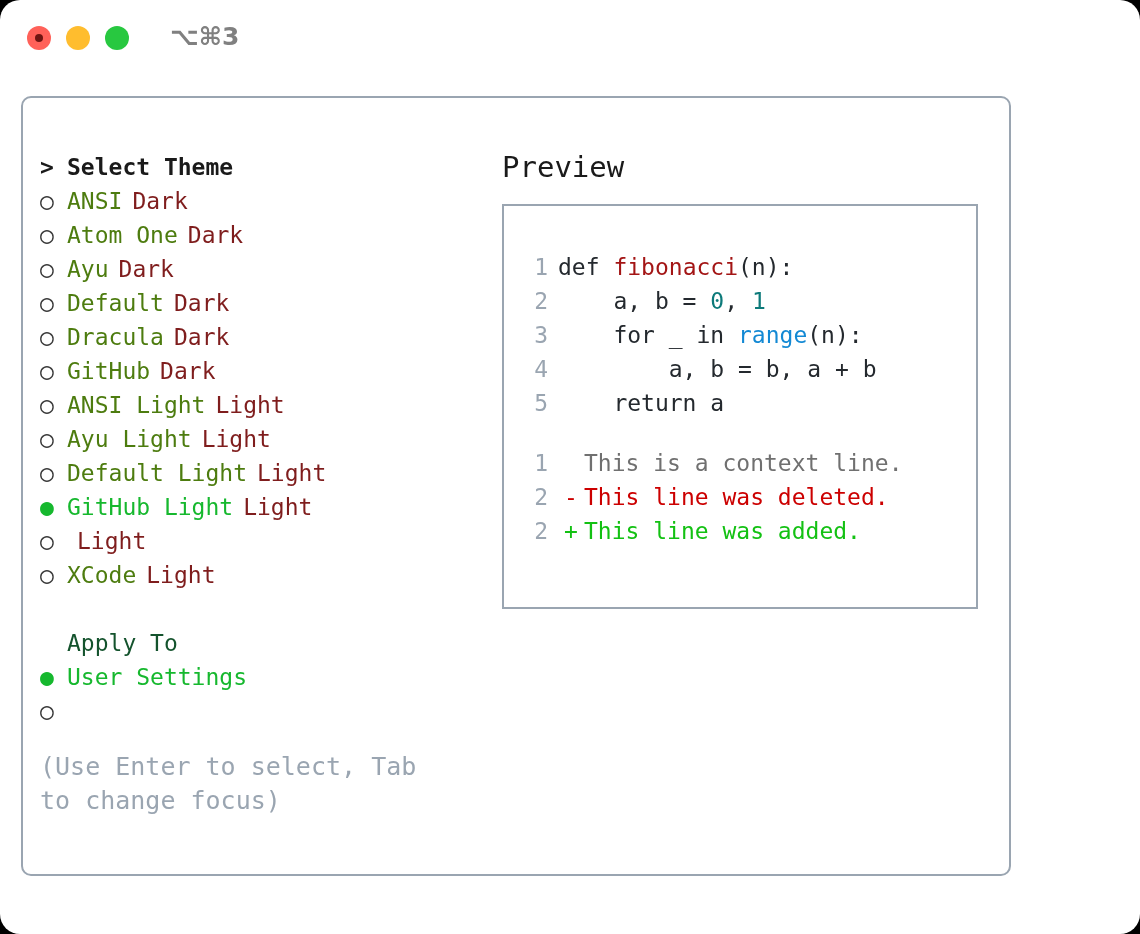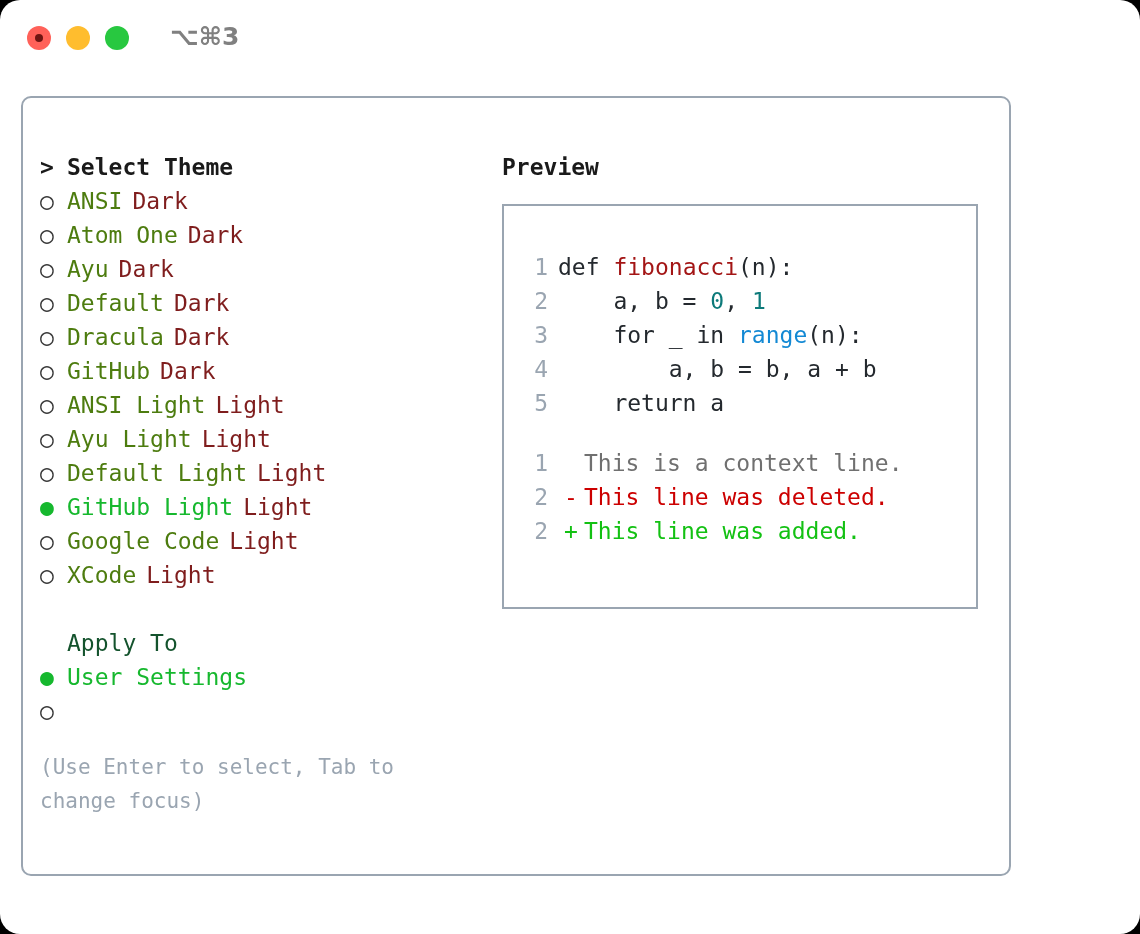--- a/index.html
+++ b/index.html
@@ -123,36 +123,36 @@
   .theme-kind {
     color: #7f1d1d;
     padding-left: 10px;
   }
   .plain-label {
     color: #14532d;
   }
   .spacer-row { height: 34px; }
   .hint {
     margin-top: 22px;
-    font-size: 21px;
+    font-size: 25px;
     line-height: 34px;
     color: #9aa5b1;
     width: 410px;
   }
 
   
   .right-col {
     position: absolute;
     left: 479px;
     top: 52px;
     width: 480px;
   }
   .preview-title {
-    font-size: 23px;
-    font-weight: 700;
+    font-size: 29px;
+    font-weight: 400;
     color: #1a1a1a;
     line-height: 34px;
     margin-bottom: 0;
   }
   .preview-box {
     margin-top: 20px;
     width: 476px;
     height: 405px;
     border: 2px solid #9aa5b1;
     box-sizing: border-box;
@@ -228,21 +228,21 @@
           <div class="row"><span class="marker">○</span><span class="theme-name">ANSI</span><span class="theme-kind">Dark</span></div>
           <div class="row"><span class="marker">○</span><span class="theme-name">Atom One</span><span class="theme-kind">Dark</span></div>
           <div class="row"><span class="marker">○</span><span class="theme-name">Ayu</span><span class="theme-kind">Dark</span></div>
           <div class="row"><span class="marker">○</span><span class="theme-name">Default</span><span class="theme-kind">Dark</span></div>
           <div class="row"><span class="marker">○</span><span class="theme-name">Dracula</span><span class="theme-kind">Dark</span></div>
           <div class="row"><span class="marker">○</span><span class="theme-name">GitHub</span><span class="theme-kind">Dark</span></div>
           <div class="row"><span class="marker">○</span><span class="theme-name">ANSI Light</span><span class="theme-kind">Light</span></div>
           <div class="row"><span class="marker">○</span><span class="theme-name">Ayu Light</span><span class="theme-kind">Light</span></div>
           <div class="row"><span class="marker">○</span><span class="theme-name">Default Light</span><span class="theme-kind">Light</span></div>
           <div class="row"><span class="marker dot-on">●</span><span class="theme-name sel">GitHub Light</span><span class="theme-kind">Light</span></div>
-          <div class="row"><span class="marker">○</span><span class="theme-name">Google Code</span><span class="theme-kind">Light</span></div>
+          <div class="row"><span class="marker">○</span><span class="theme-kind">Light</span></div>
           <div class="row"><span class="marker">○</span><span class="theme-name">XCode</span><span class="theme-kind">Light</span></div>
         </div>
 
       <div class="spacer-row"></div>
 
       <div class="row">
         <span class="marker"> </span>
         <span class="plain-label">Apply To</span>
       </div>
       <div id="apply-list">

